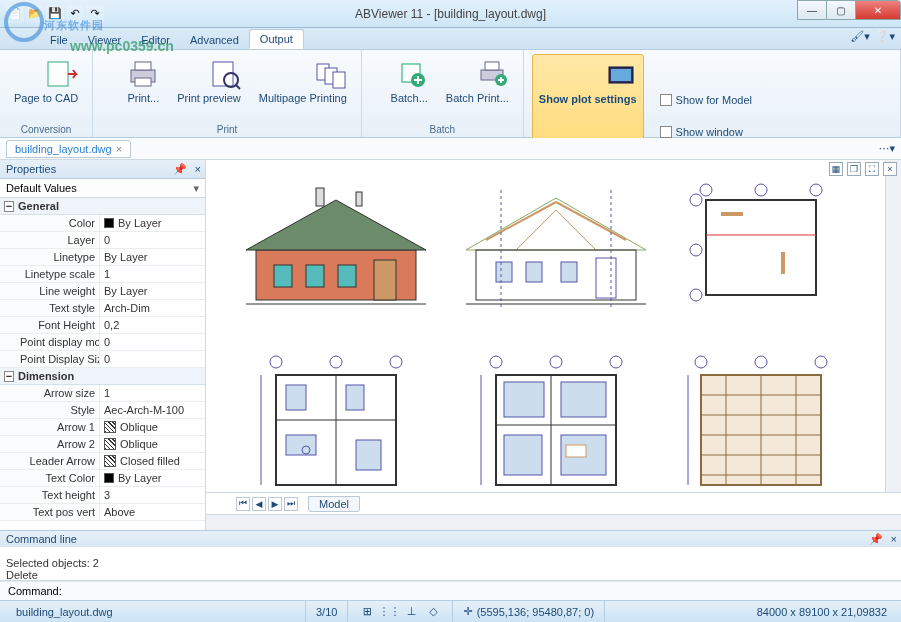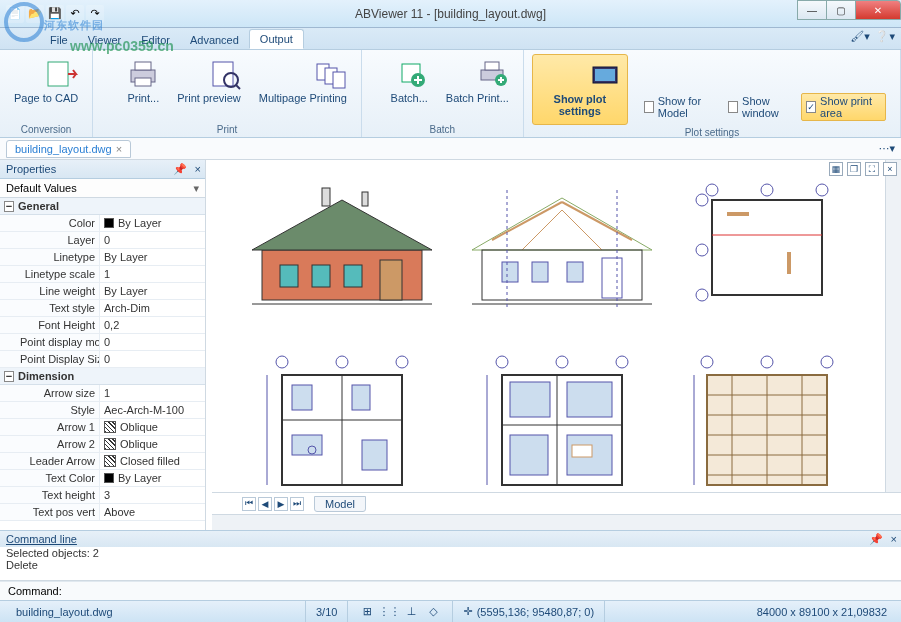--- a/index.html
+++ b/index.html
@@ -28,33 +28,33 @@
 
 
 .ribbon { height: 88px; background: linear-gradient(#f8fbfe,#e7f0f8); border-bottom: 1px solid #b5cde0; display: flex; }
 .rgroup { border-right: 1px solid #cadcec; padding: 4px 8px 2px; display: flex; flex-direction: column; justify-content: space-between; }
 .rgroup-label { text-align: center; color: #4a6a8a; font-size: 10px; padding-top: 2px; }
 .rbtns { display: flex; gap: 6px; flex: 1; }
 .rbtn { display: flex; flex-direction: column; align-items: flex-end; justify-content: flex-start; padding: 4px 6px; border-radius: 3px; cursor: pointer; min-width: 64px; }
 .rbtn.highlight { background: linear-gradient(#ffe9a8,#ffd76b); border: 1px solid #e6b64a; }
 .rbtn .icon { width: 32px; height: 32px; margin-bottom: 2px; display:flex; align-items:center; justify-content:center; }
 .rbtn .lbl { text-align: center; color: #1e4a78; line-height: 1.1; }
-.plot-opts { display: flex; gap: 2px; padding: 4px 6px; margin-top: 35px; }
+.plot-opts { display: flex; flex-direction: column; gap: 18px; padding: 4px 6px; margin-top: 35px; }
 .plot-opt { display: flex; align-items: center; gap: 4px; color: #1e4a78; padding: 1px 4px; border-radius:2px; }
 .plot-opt.active { background: linear-gradient(#ffe9a8,#ffd76b); border:1px solid #e6b64a; }
 .chk { width: 12px; height: 12px; border: 1px solid #888; background: #fff; display:inline-flex; align-items:center; justify-content:center; font-size:9px; }
 
 
 .doc-tabs { height: 22px; background: #f9fbfd; border-bottom: 1px solid #cfd9e2; display: flex; align-items: center; padding: 0 6px; position:relative; }
 .doc-tab { background: #fff; border: 1px solid #b9c9d8; border-radius: 3px 3px 0 0; padding: 2px 8px; color: #2a7fd4; display:flex; align-items:center; gap:4px; }
 .doc-tab .x { color:#888; cursor:pointer; }
 .doc-pin { position:absolute; right:6px; }
 
 
-.main { display: flex; height: 370px; gap: 6px; }
+.main { display: flex; height: 370px; }
 .props-panel { width: 206px; border-right: 1px solid #cfd9e2; display: flex; flex-direction: column; background: #fff; }
 .props-header { background: linear-gradient(#e7f0f8,#d8e7f3); padding: 3px 6px; color: #1e4a78; border-bottom: 1px solid #b5cde0; position:relative; }
 .props-header .pin { position:absolute; right:18px; top:3px; }
 .props-header .x { position:absolute; right:4px; top:3px; }
 .props-dd { padding: 3px 6px; border-bottom: 1px solid #cfd9e2; background:#fdfdfd; position:relative; }
 .props-dd::after { content:"▾"; position:absolute; right:6px; top:3px; color:#666; }
 .prop-section { background: #eef4fa; padding: 2px 4px; border-bottom: 1px solid #d5e0ea; font-weight: bold; color: #333; }
 .prop-section .exp { display:inline-block; width:10px; border:1px solid #888; text-align:center; line-height:9px; margin-right:4px; background:#fff; }
 .prop-row { display: flex; border-bottom: 1px solid #e7edf3; text-align: right; }
 .prop-key { width: 100px; padding: 2px 4px 2px 20px; color: #333; background: #fafcfe; border-right: 1px solid #e7edf3; white-space:nowrap; overflow:hidden; }
@@ -71,24 +71,24 @@
 .model-tab { background: #f3f6fa; border:1px solid #b9c9d8; border-radius: 0 0 3px 3px; padding:1px 10px; color:#1e4a78; }
 .nav-arrows { display:flex; gap:2px; margin-right:6px; }
 .nav-arrows span { width:14px; height:14px; border:1px solid #b9c9d8; display:flex; align-items:center; justify-content:center; font-size:9px; color:#1e4a78; }
 .canvas-scroll-h { height:16px; background:#eef2f6; border-top:1px solid #cfd9e2; position:relative; }
 .canvas-scroll-v { position:absolute; right:0; top:0; bottom:38px; width:16px; background:#eef2f6; border-left:1px solid #cfd9e2; }
 .canvas-icon-bar { position:absolute; right:4px; top:2px; display:flex; gap:4px; z-index:5; }
 .canvas-icon-bar span { width:14px; height:14px; border:1px solid #9ab; background:#fff; font-size:9px; display:flex; align-items:center; justify-content:center; color:#1e4a78; }
 
 
 .cmd-panel { border-top: 1px solid #b5cde0; }
-.cmd-header { background: linear-gradient(#e7f0f8,#d8e7f3); padding: 2px 6px; color:#1e4a78; position:relative;text-decoration:underline; }
+.cmd-header { background: linear-gradient(#e7f0f8,#d8e7f3); padding: 2px 6px; color:#1e4a78; position:relative; }
 .cmd-header .pin, .cmd-header .x { position:absolute; top:2px; }
 .cmd-header .pin{ right:18px; } .cmd-header .x{ right:4px; }
-.cmd-log { height: 34px; padding: 0 6px; background:#fff; color:#333; border-bottom:1px solid #cfd9e2; white-space:pre-line; }
+.cmd-log { height: 34px; padding: 10px 6px; background:#fff; color:#333; border-bottom:1px solid #cfd9e2; white-space:pre-line; }
 .cmd-input-row { background:#f8fafc; padding:3px 8px; border-top:1px solid #e0e8ef; }
 .cmd-input-row input { border:none; background:transparent; width:90%; outline:none; }
 
 
 .statusbar { height: 22px; background: linear-gradient(#e5f0fa,#cde3f4); border-top:1px solid #b5cde0; display:flex; align-items:center; padding:0 6px; color:#1e4a78; position:relative; }
 .status-seg { padding: 0 10px; border-right:1px solid #b5cde0; height:100%; display:flex; align-items:center; gap:4px; }
 .status-seg.last { border-right:none; position:absolute; right:4px; }
 .status-icons span { width:16px; height:16px; display:inline-flex; align-items:center; justify-content:center; margin:0 1px; }
 .crosshair::before { content:"✛"; }
 

